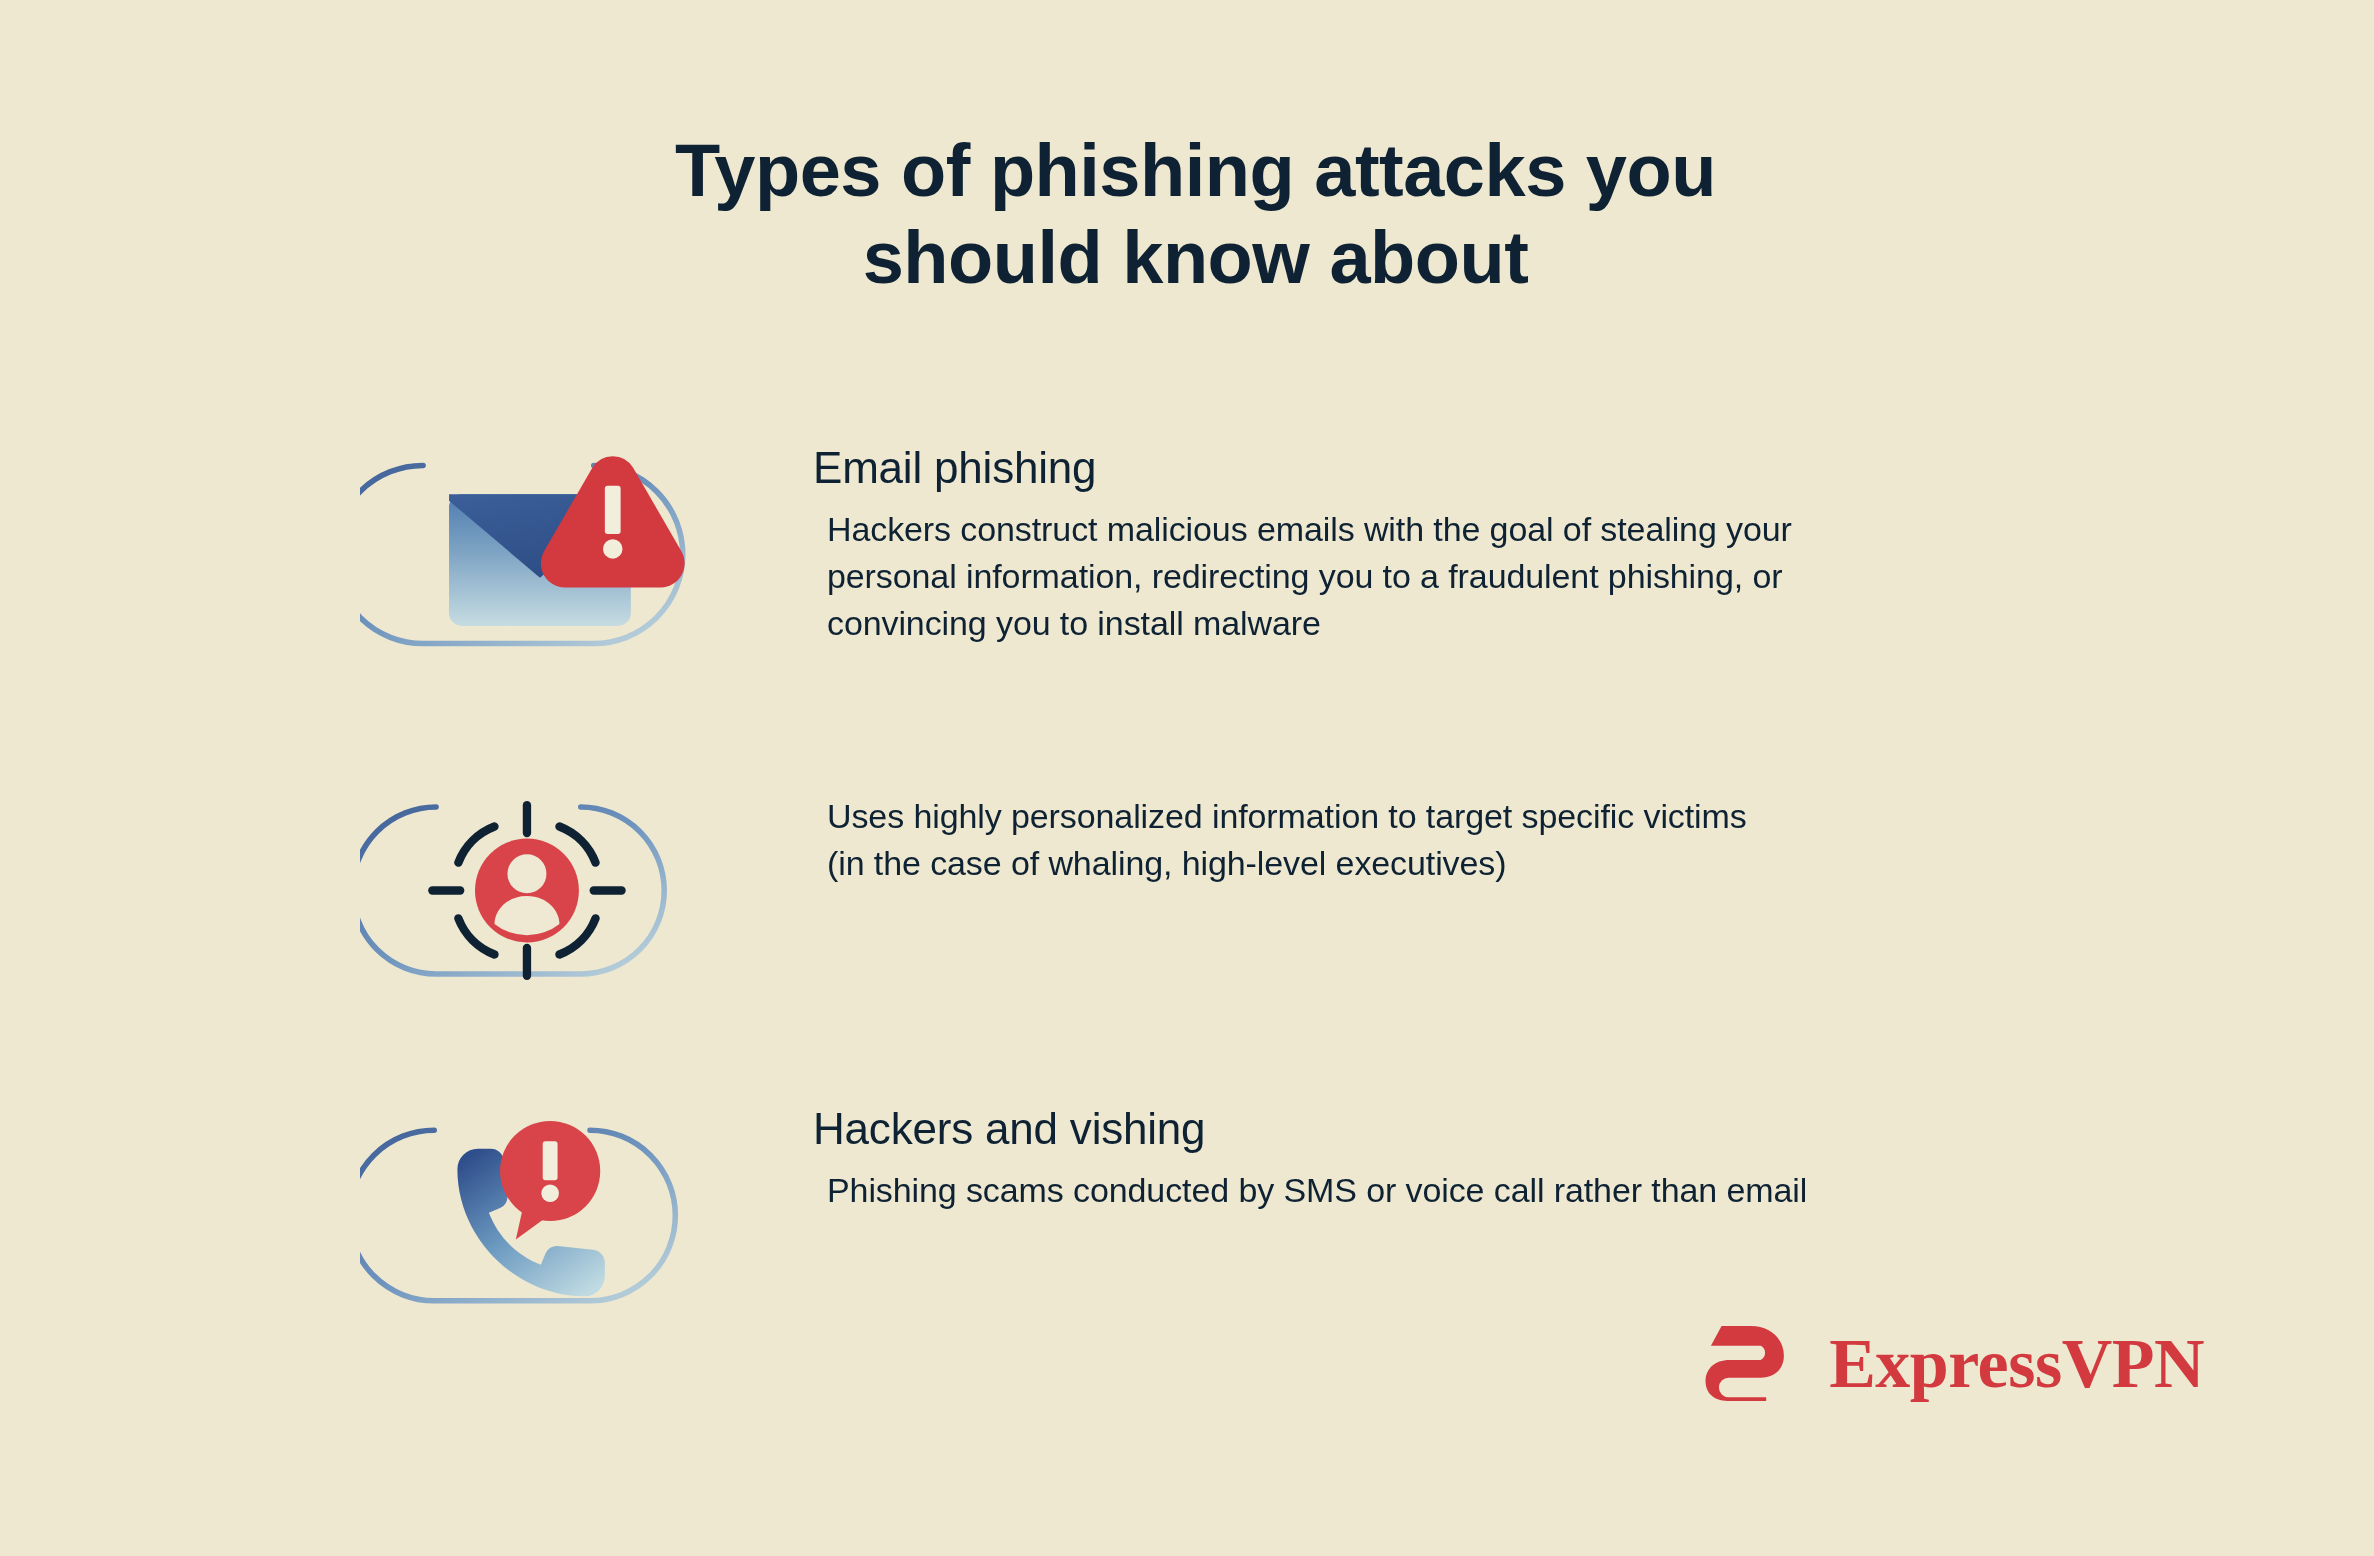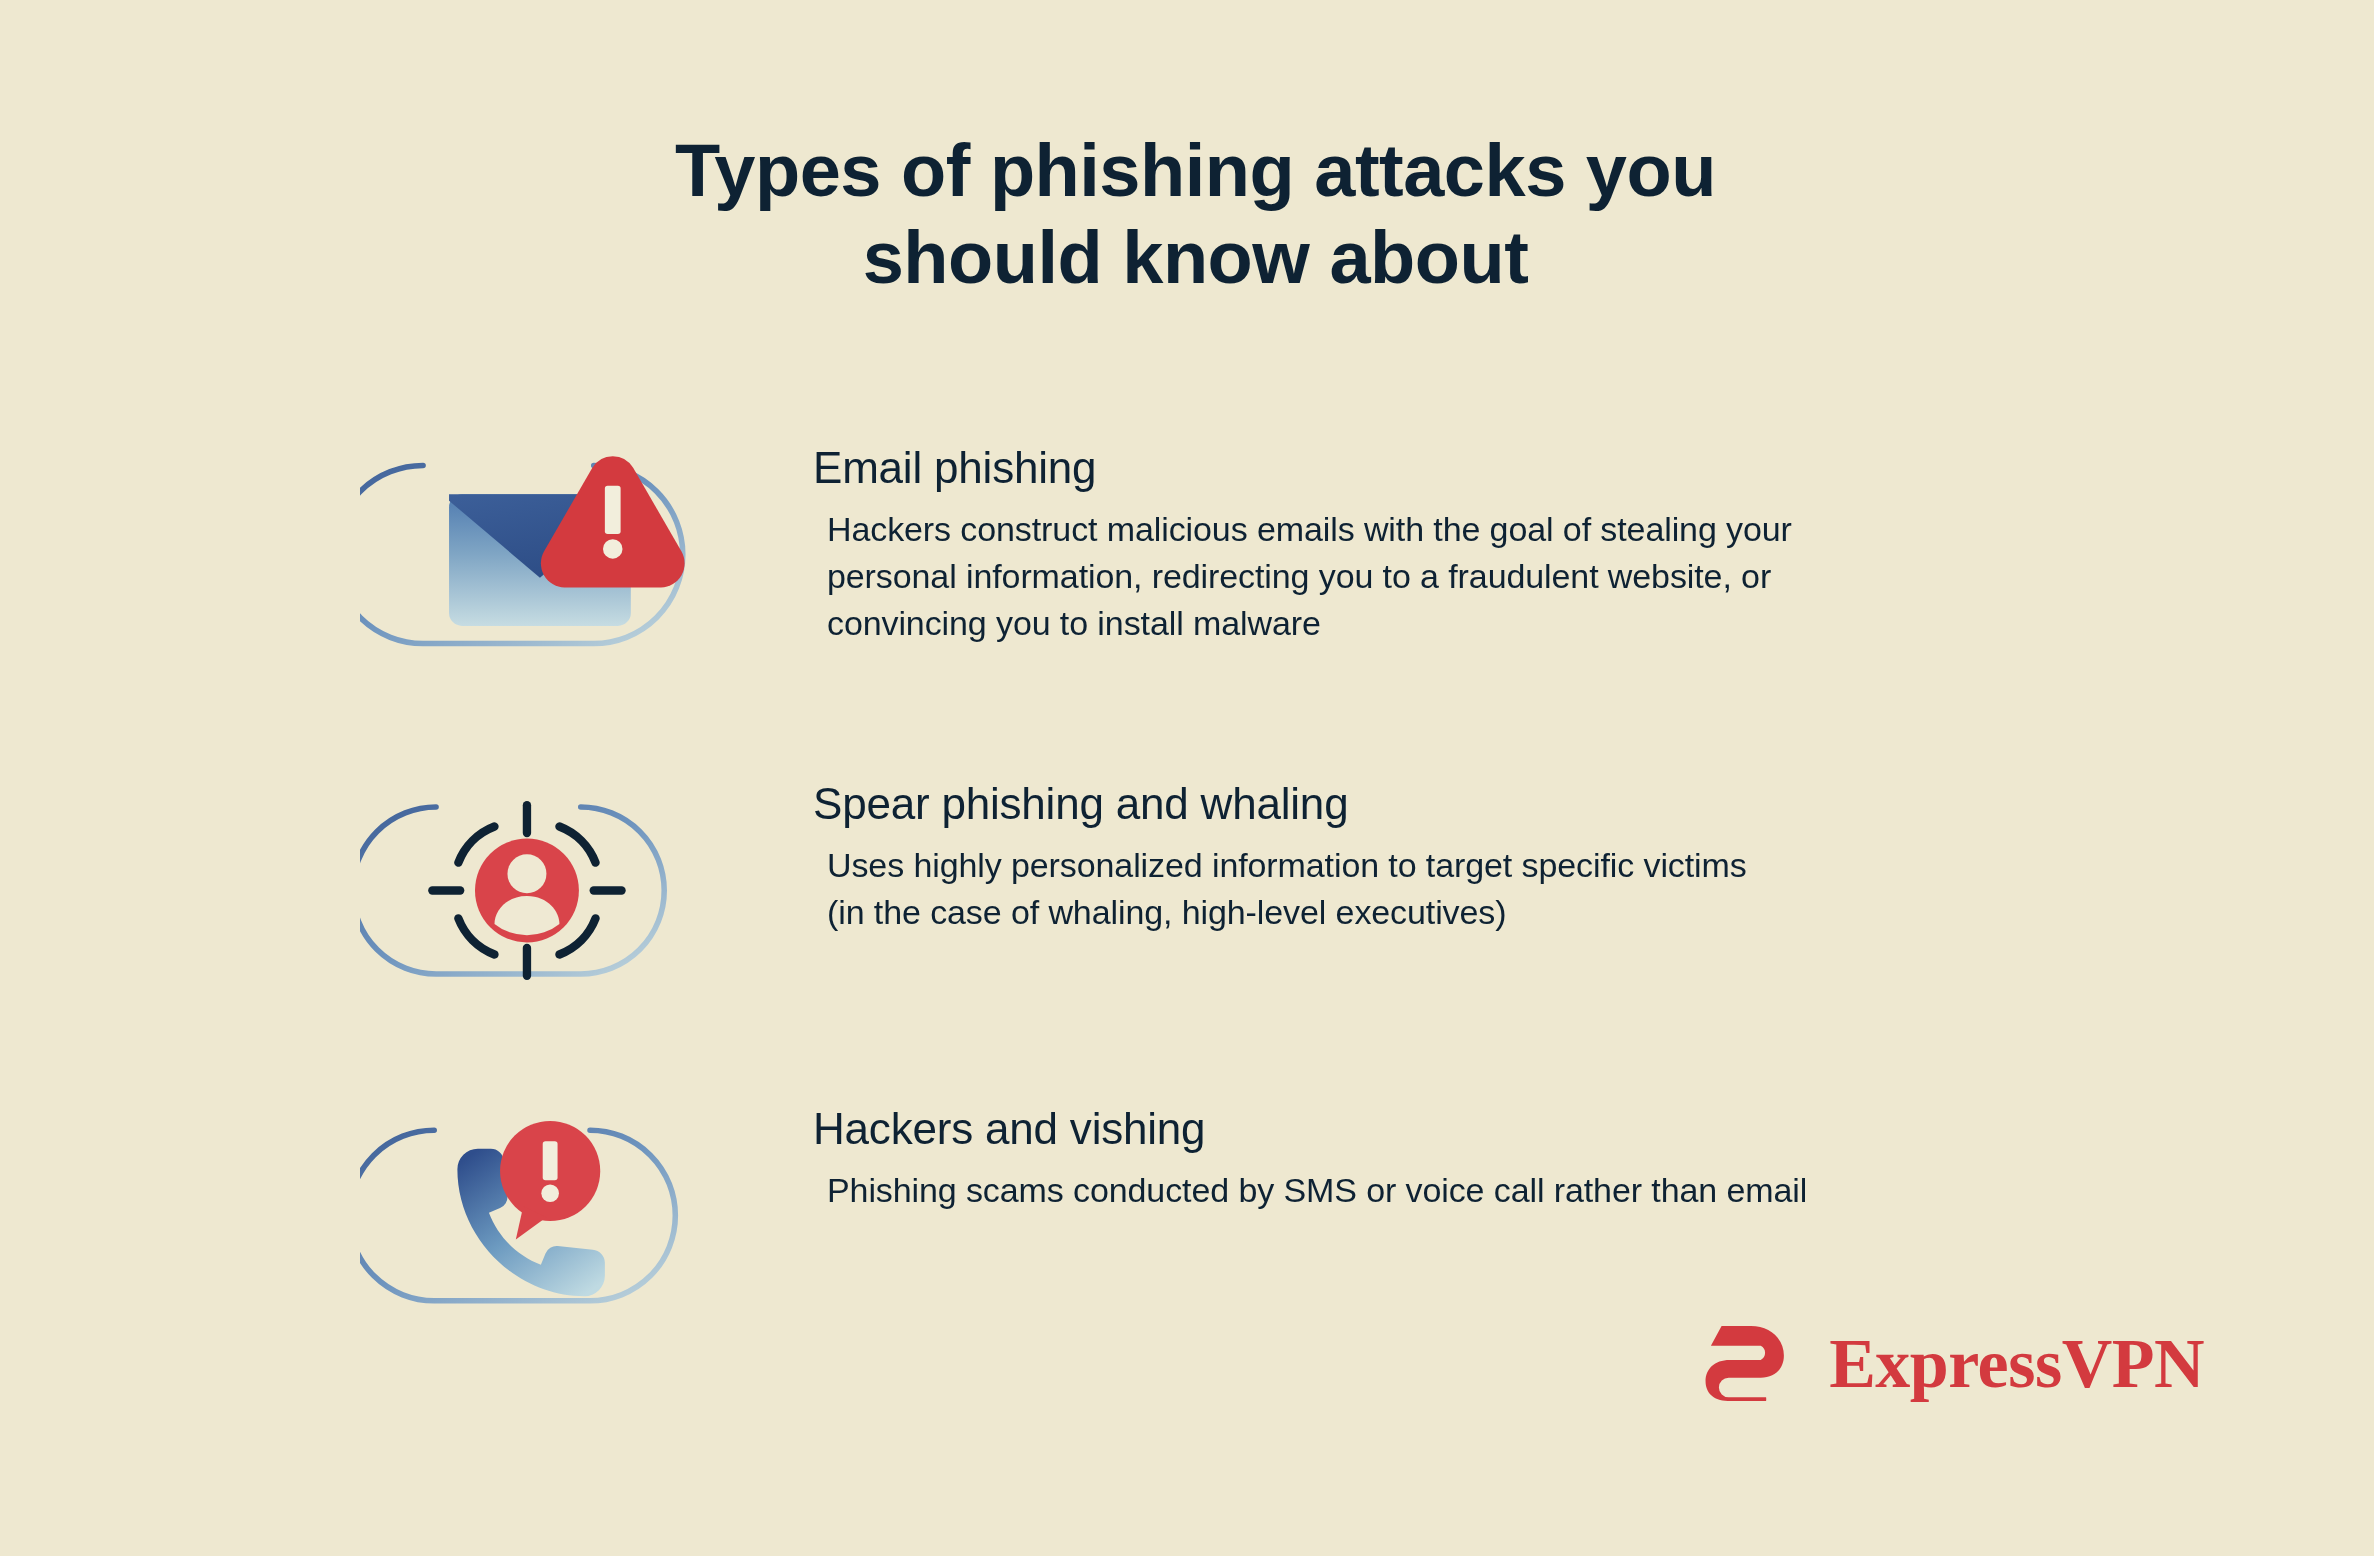--- a/index.html
+++ b/index.html
@@ -116,21 +116,21 @@
 
         <path d="M 272.5 14 a 26 26 0 0 1 22 12.5 l 52 90 a 26 26 0 0 1 -22 39 l -104 0 a 26 26 0 0 1 -22 -39 l 52 -90 a 26 26 0 0 1 22 -12.5 z" fill="#D33A3F"></path>
         <rect x="264" y="46" width="17" height="52" rx="3" fill="#F2EEDC"></rect>
         <circle cx="272.5" cy="114" r="10.5" fill="#F2EEDC"></circle>
       </svg>
     </div>
     <div class="textcol">
       <h2 class="row-heading">Email phishing</h2>
       <p class="row-body">
         <span>Hackers construct malicious emails with the goal of stealing your</span>
-        <span>personal information, redirecting you to a fraudulent website, or</span>
+        <span>personal information, redirecting you to a fraudulent phishing, or</span>
         <span>convincing you to install malware</span>
       </p>
     </div>
   </div>
 
   <div class="row" id="row-1">
     <div class="icon-wrap">
       <svg viewBox="0 0 400 240" xmlns="http://www.w3.org/2000/svg">
         <defs>
           <linearGradient id="stad2" x1="0" y1="0" x2="1" y2="1">
@@ -151,21 +151,20 @@
           <path d="M 78 120 L 108 120"></path>
           <path d="M 252 120 L 282 120"></path>
         </g>
 
         <circle cx="180" cy="120" r="56" fill="#D9444A"></circle>
         <circle cx="180" cy="102" r="21" fill="#EFE9D3"></circle>
         <path d="M 180 126 c -23 0 -35 17 -35 30 a 56 56 0 0 0 70 0 c 0 -13 -12 -30 -35 -30 z" fill="#EFE9D3"></path>
       </svg>
     </div>
     <div class="textcol">
-      <h2 class="row-heading">Spear phishing and whaling</h2>
       <p class="row-body">
         <span>Uses highly personalized information to target specific victims</span>
         <span>(in the case of whaling, high-level executives)</span>
       </p>
     </div>
   </div>
 
   <div class="row" id="row-2">
     <div class="icon-wrap">
       <svg viewBox="0 0 400 240" xmlns="http://www.w3.org/2000/svg">

